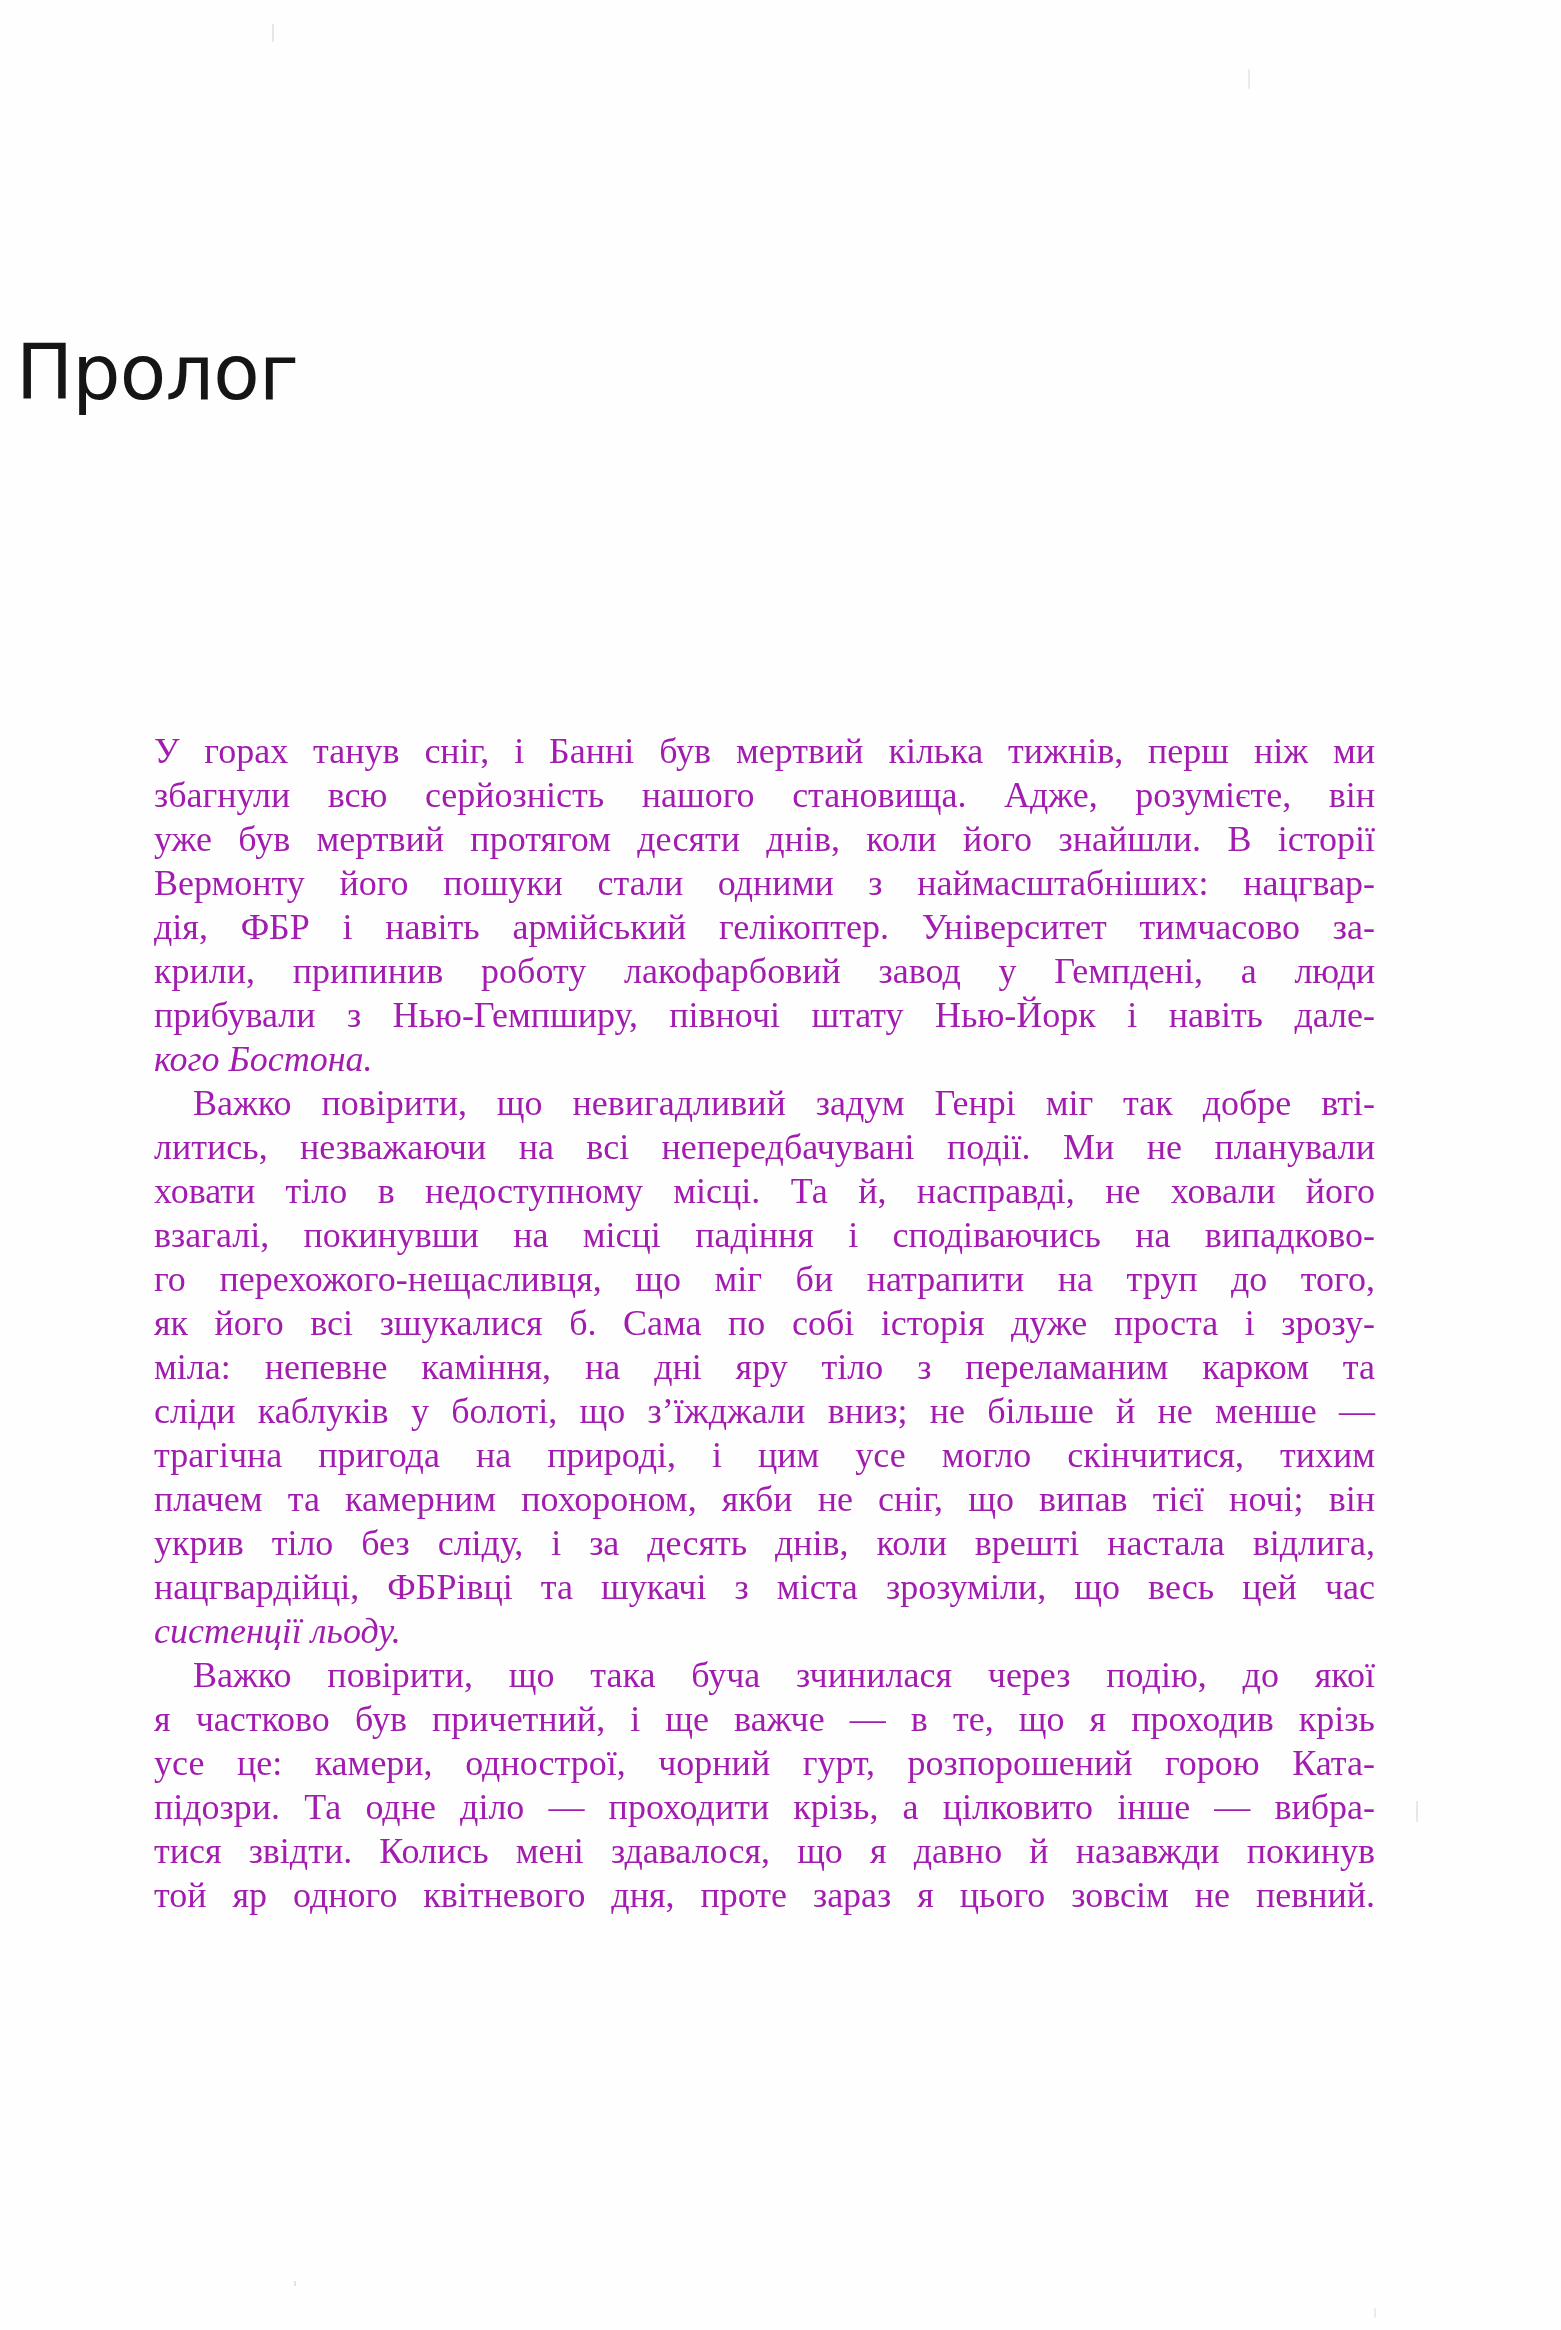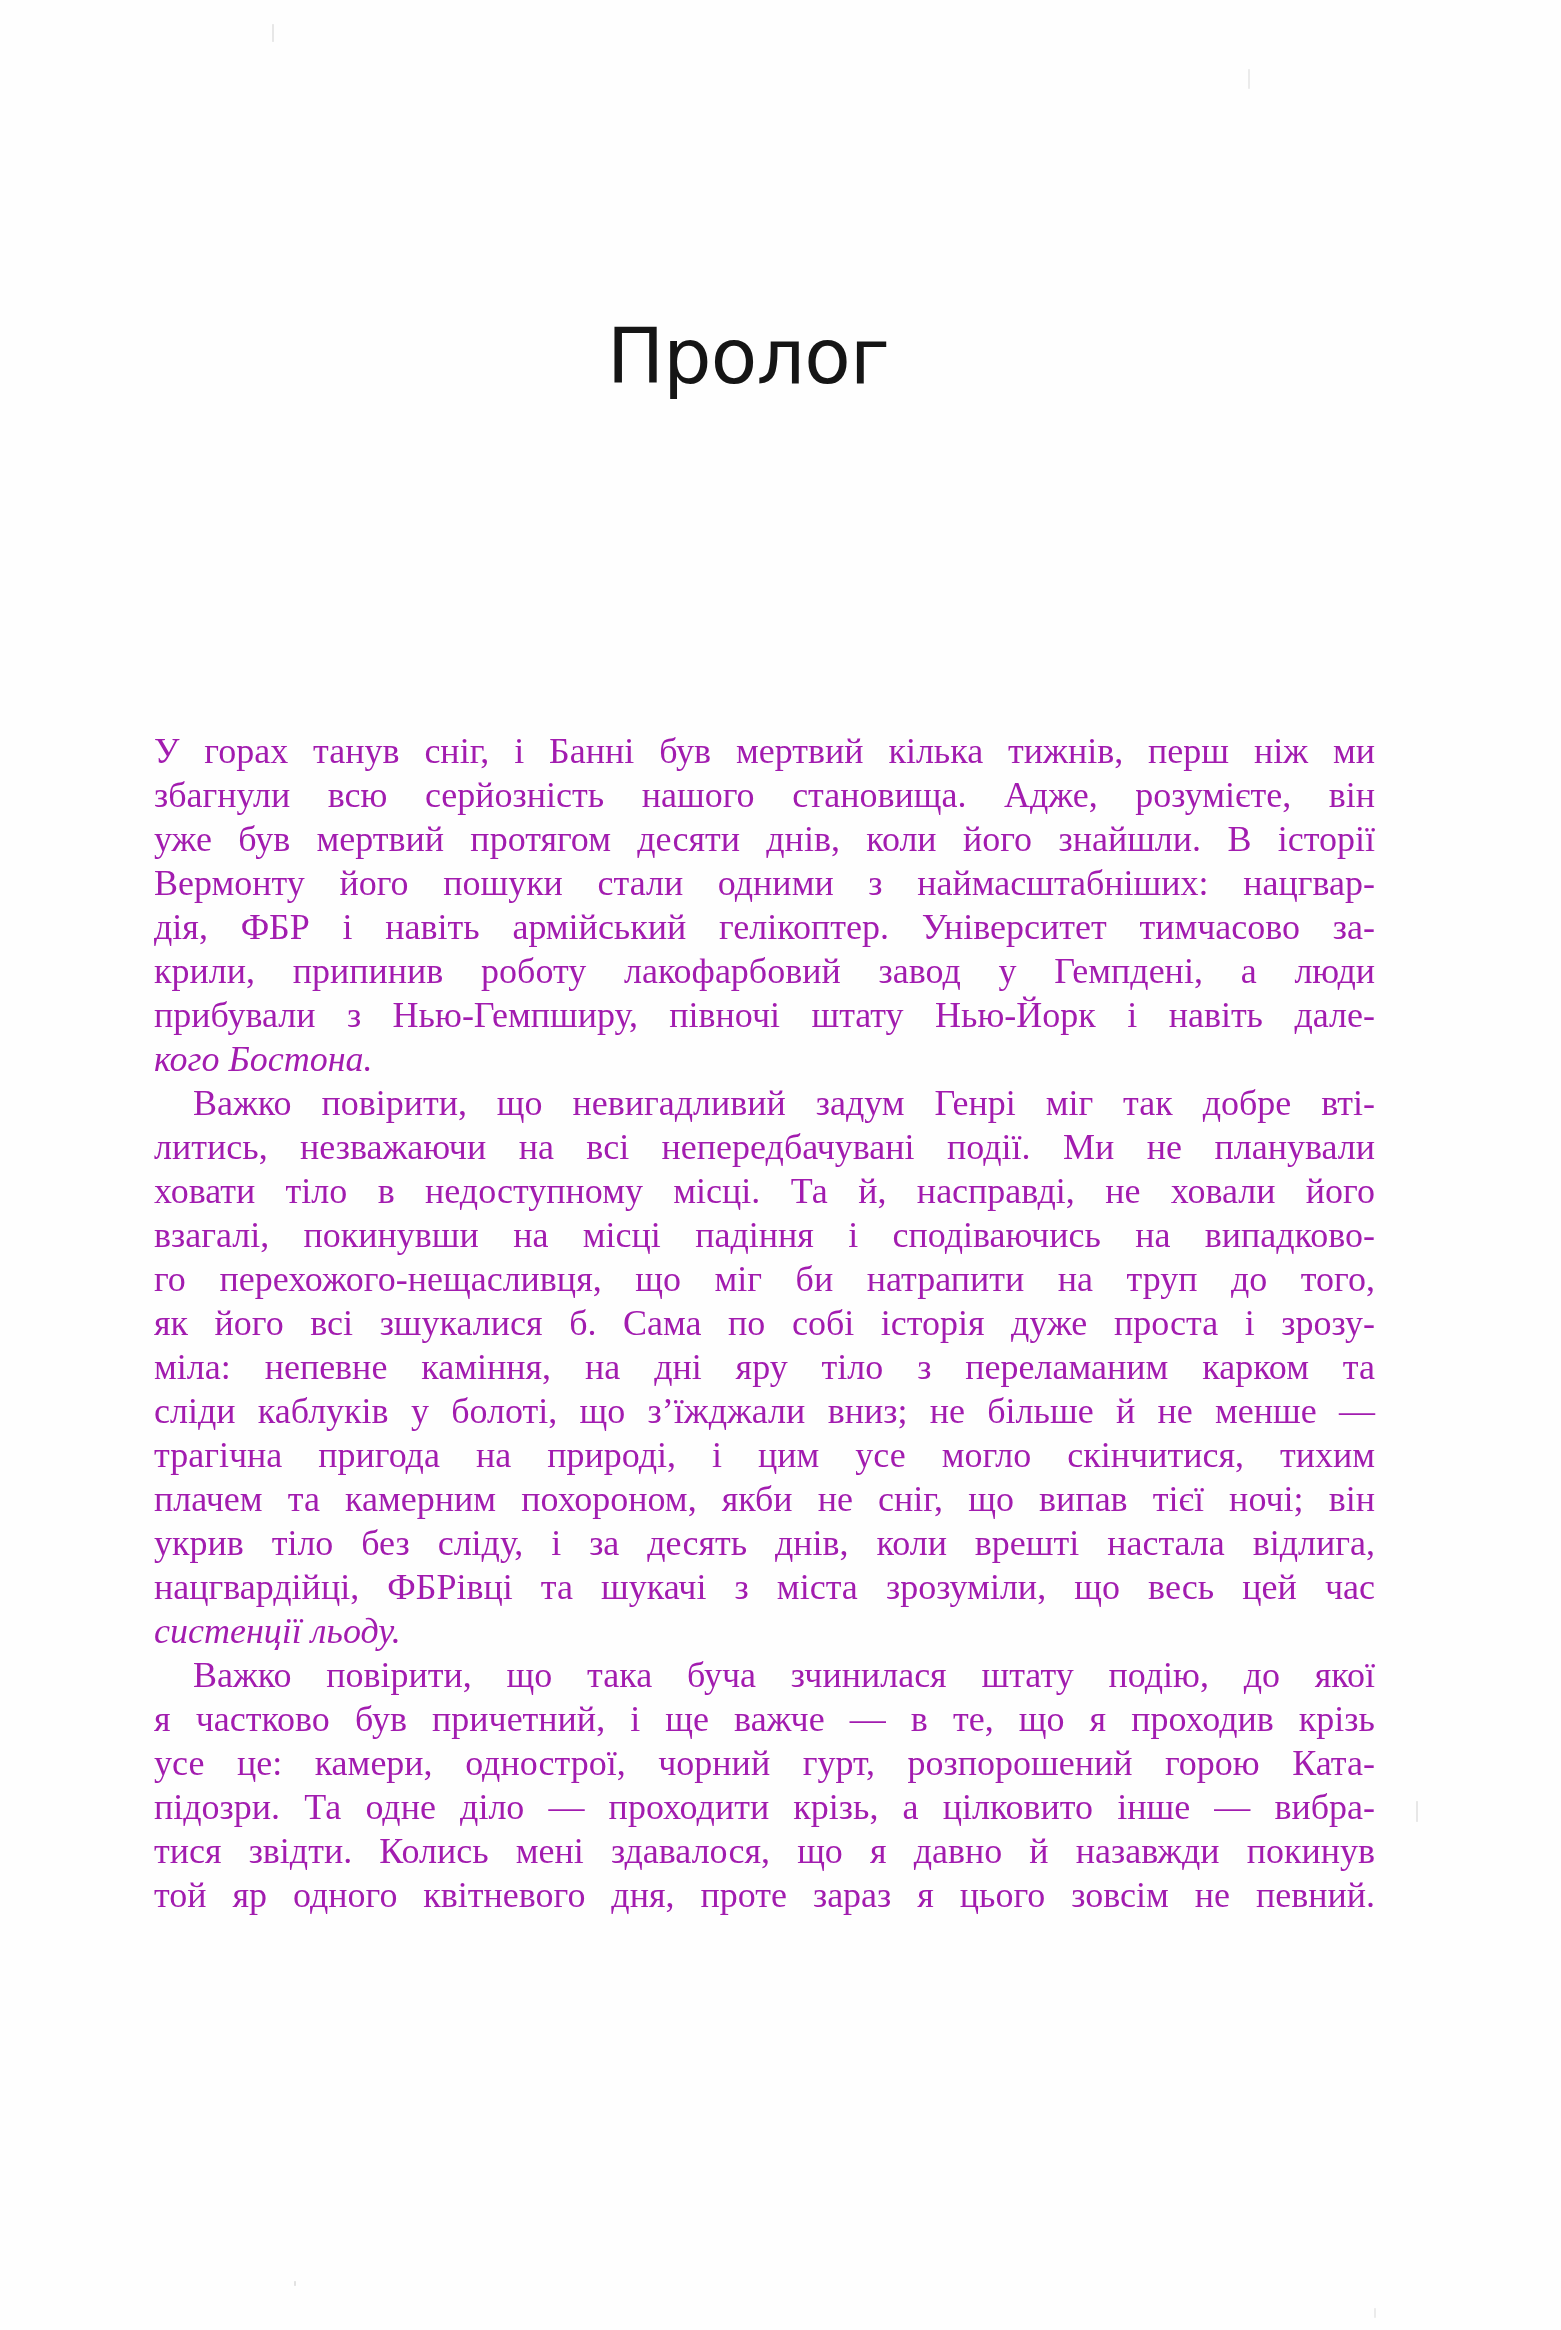--- a/index.html
+++ b/index.html
@@ -19,27 +19,26 @@
       left: 0; top: 0;
       width: 1561px;
       height: 2330px;
       background: #fefefe;
     }
     .chapter-title {
       position: absolute;
       left: 0;
       top: 315px;
       width: 1496px;
-      text-align: center;
       font-family: "DejaVu Sans", "Liberation Sans", sans-serif;
       font-size: 76px;
       font-weight: 400;
       letter-spacing: -0.8px;
       color: #151515;
-      margin: 0;
+      margin: 16px;
       line-height: 1.1;
     }
     .body-text {
       position: absolute;
       left: 154px;
       top: 729px;
       width: 1221px;
       font-family: "Liberation Serif", "DejaVu Serif", serif;
       font-size: 36px;
       line-height: 44px;
@@ -97,21 +96,21 @@
       <span class="line">міла: непевне каміння, на дні яру тіло з переламаним карком та</span>
       <span class="line">сліди каблуків у болоті, що з’їжджали вниз; не більше й не менше —</span>
       <span class="line">трагічна пригода на природі, і цим усе могло скінчитися, тихим</span>
       <span class="line">плачем та камерним похороном, якби не сніг, що випав тієї ночі; він</span>
       <span class="line">укрив тіло без сліду, і за десять днів, коли врешті настала відлига,</span>
       <span class="line">нацгвардійці, ФБРівці та шукачі з міста зрозуміли, що весь цей час</span>
       <span class="line last">систенції льоду.</span>
     </div>
 
     <div>
-      <span class="line indent">Важко повірити, що така буча зчинилася штату подію, до якої</span>
+      <span class="line indent">Важко повірити, що така буча зчинилася через подію, до якої</span>
       <span class="line">я частково був причетний, і ще важче — в те, що я проходив крізь</span>
       <span class="line">усе це: камери, однострої, чорний гурт, розпорошений горою Ката-</span>
       <span class="line">підозри. Та одне діло — проходити крізь, а цілковито інше — вибра-</span>
       <span class="line">тися звідти. Колись мені здавалося, що я давно й назавжди покинув</span>
       <span class="line">той яр одного квітневого дня, проте зараз я цього зовсім не певний.</span>
     </div>
   </div>
 
   <div class="speck" style="left:272px;top:24.4px;width:1.6px;height:18px;opacity:.5"></div>
   <div class="speck" style="left:1248px;top:69px;width:1.6px;height:19.5px;opacity:.4"></div>

